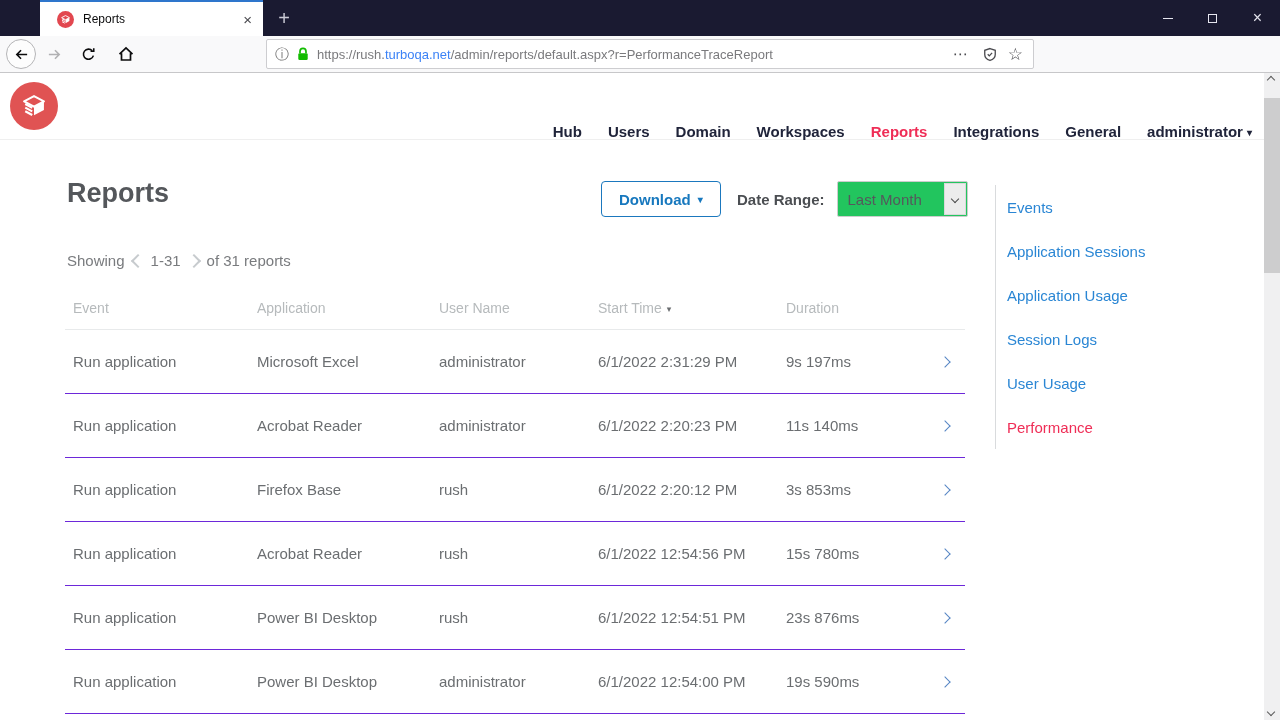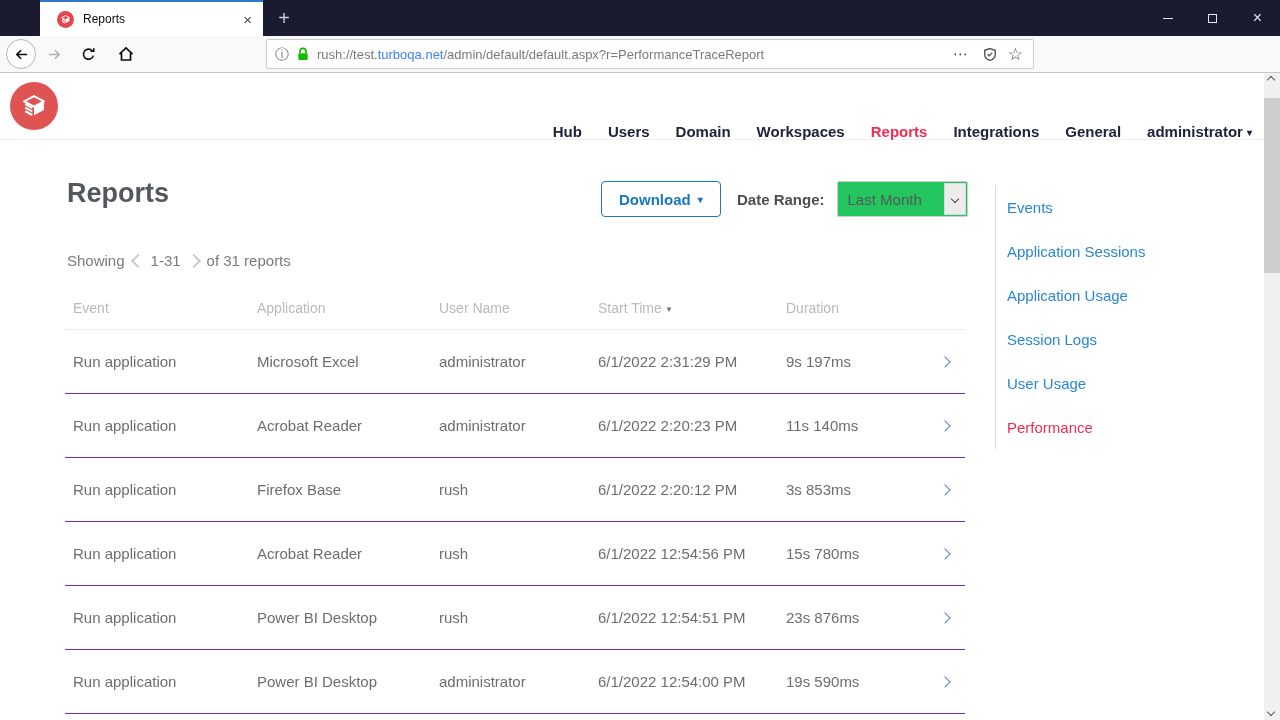--- a/index.html
+++ b/index.html
@@ -159,21 +159,21 @@
   </div>
 
   <div id="urlbar">
     <span class="info">ⓘ</span>
     <span class="lock">
       <svg width="12" height="14" viewBox="0 0 14 16">
           <path d="M3.5 7 V5 a3.5 3.5 0 0 1 7 0 V7" fill="none" stroke="#12bc00" stroke-width="2"></path>
           <rect x="1.5" y="7" width="11" height="8" rx="1.5" fill="#12bc00"></rect>
         </svg>
     </span>
-    <span id="url-text"><span>rush://test.</span><span class="domain">turboqa.net</span><span>/admin/default/default.aspx?r=PerformanceTraceReport</span></span>
+    <span id="url-text"><span>https://rush.</span><span class="domain">turboqa.net</span><span>/admin/reports/default.aspx?r=PerformanceTraceReport</span></span>
     <span class="dots">⋯</span>
     <span class="shield">
       <svg width="14" height="15" viewBox="0 0 16 16">
           <path d="M8 1.2 L14 3.2 V8 c0 3.8-2.8 5.8-6 6.8 C4.8 13.8 2 11.8 2 8 V3.2 Z" fill="none" stroke="#4a4a4f" stroke-width="1.5"></path>
           <path d="M5.4 7.8 l1.8 1.8 3.2-3.4" fill="none" stroke="#4a4a4f" stroke-width="1.5"></path>
         </svg>
     </span>
     <span class="star">☆</span>
   </div>
 

